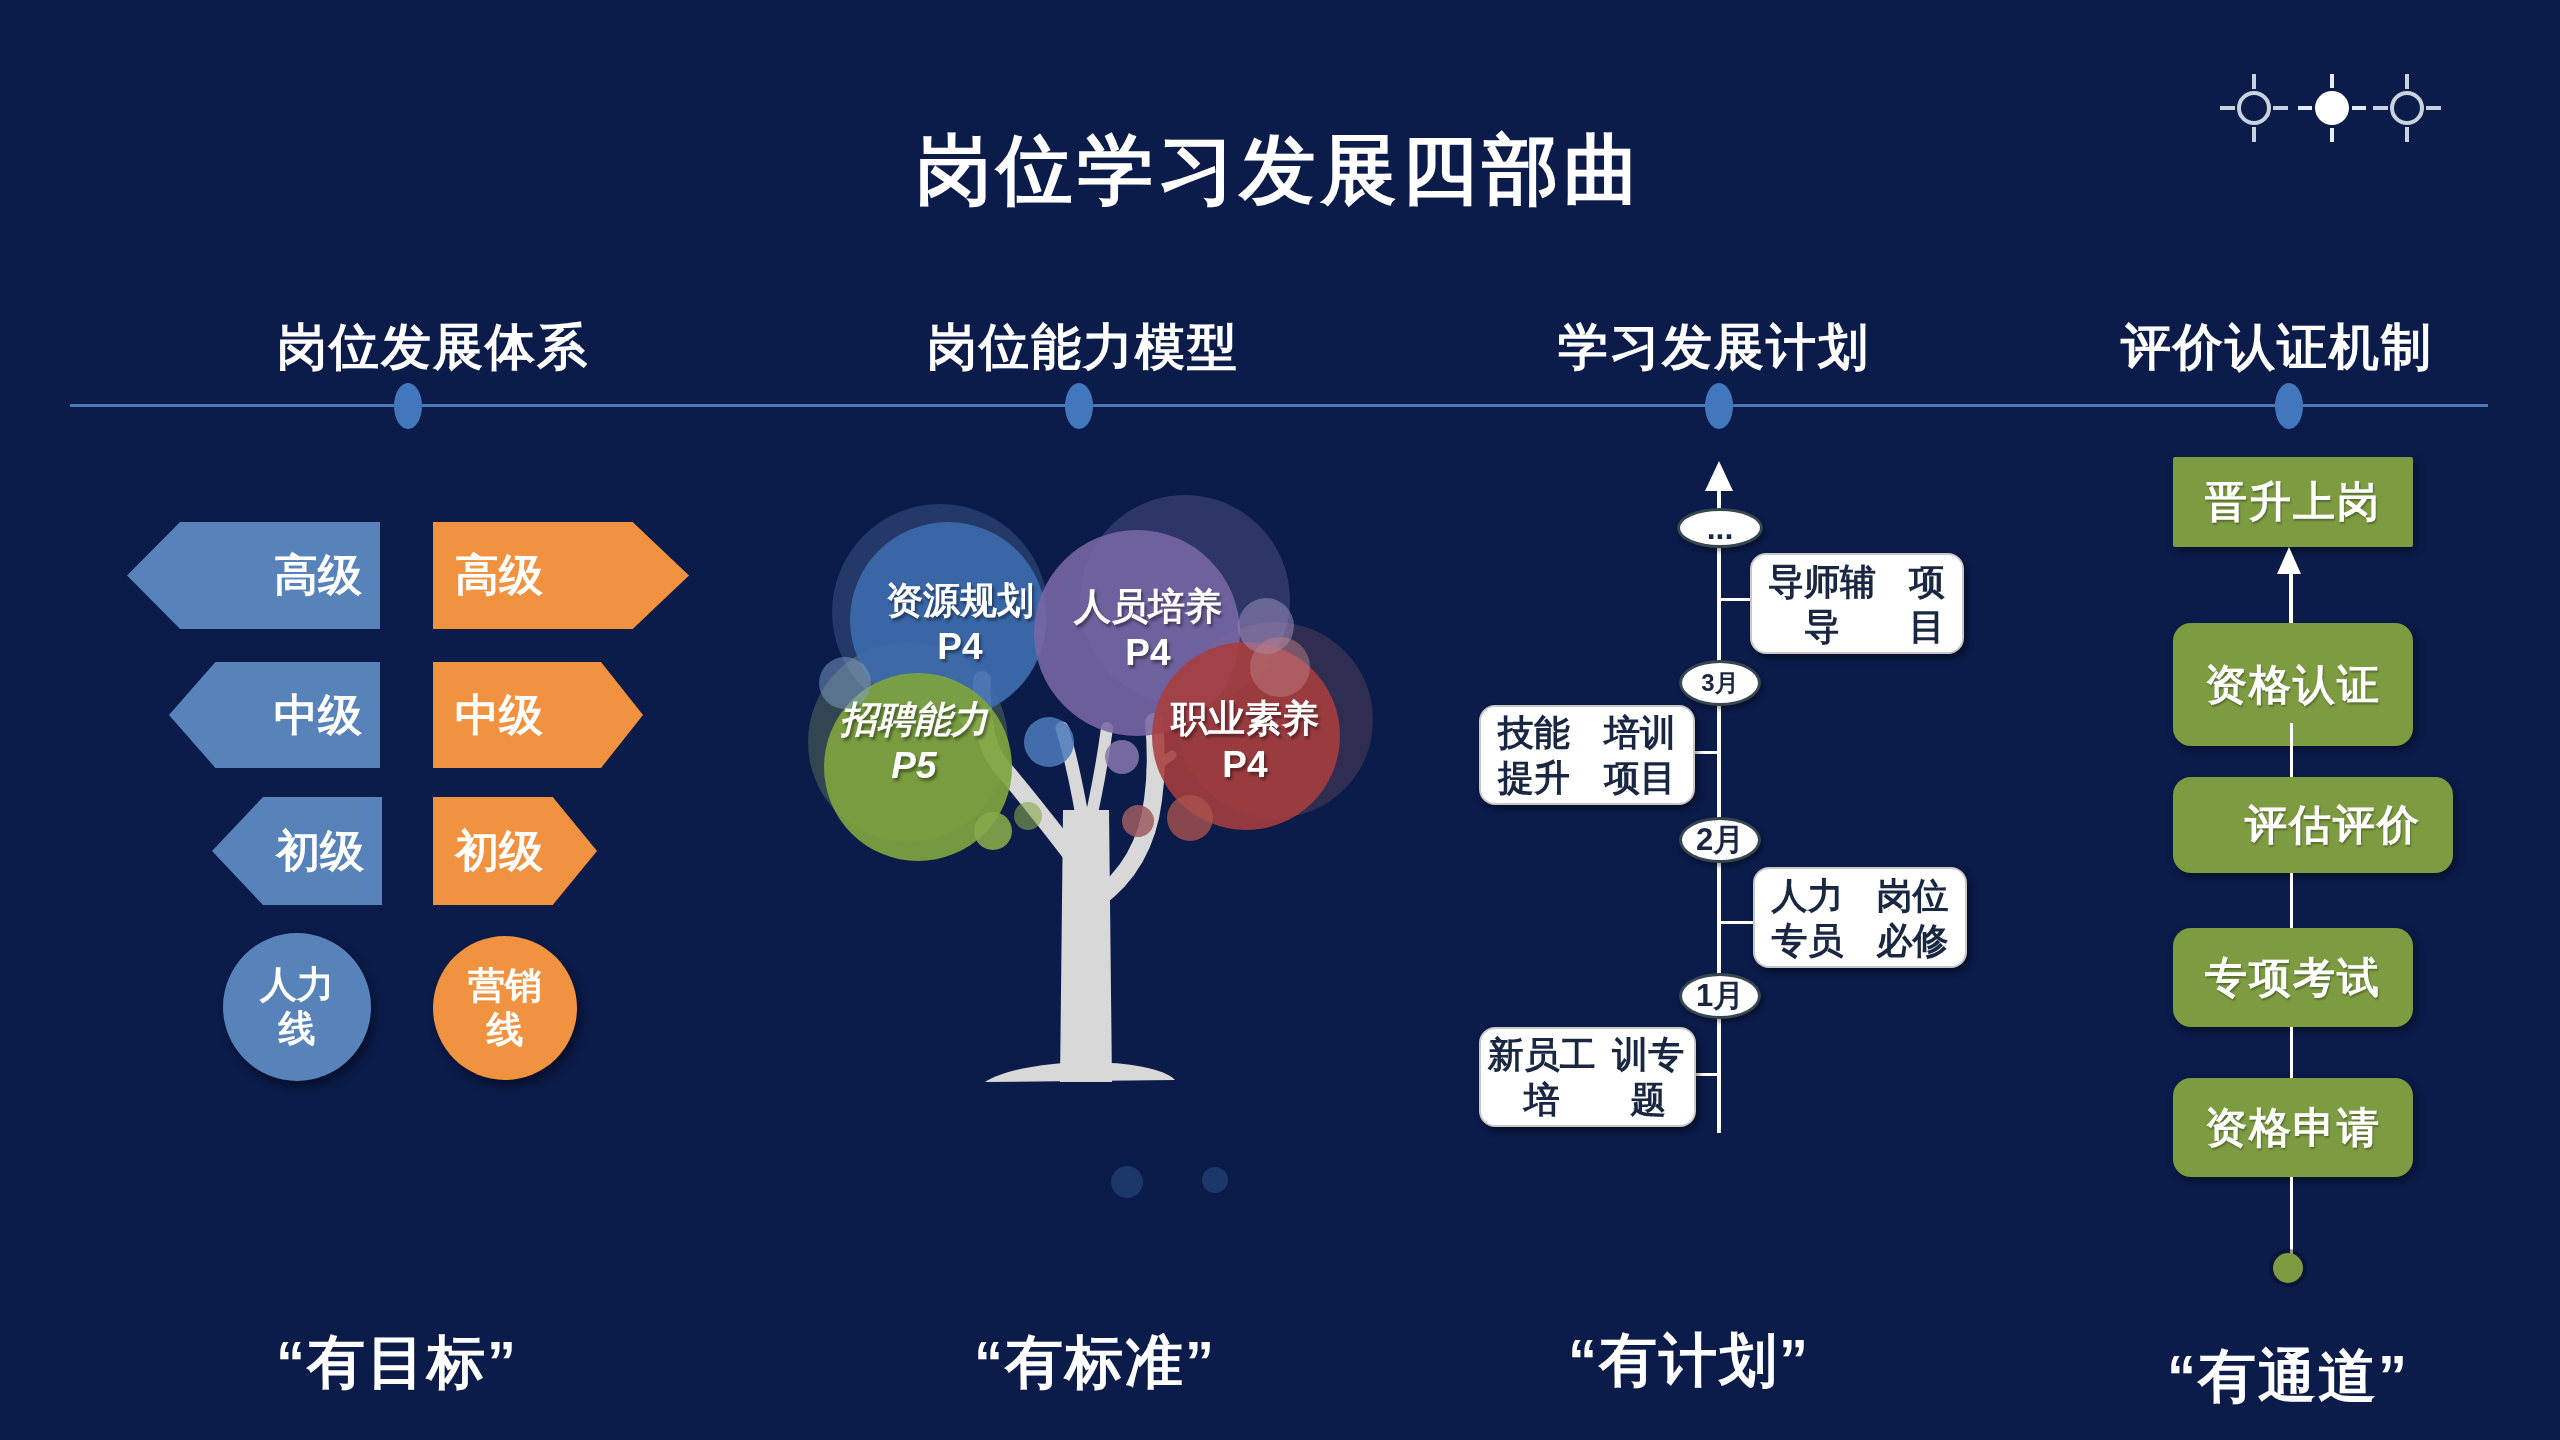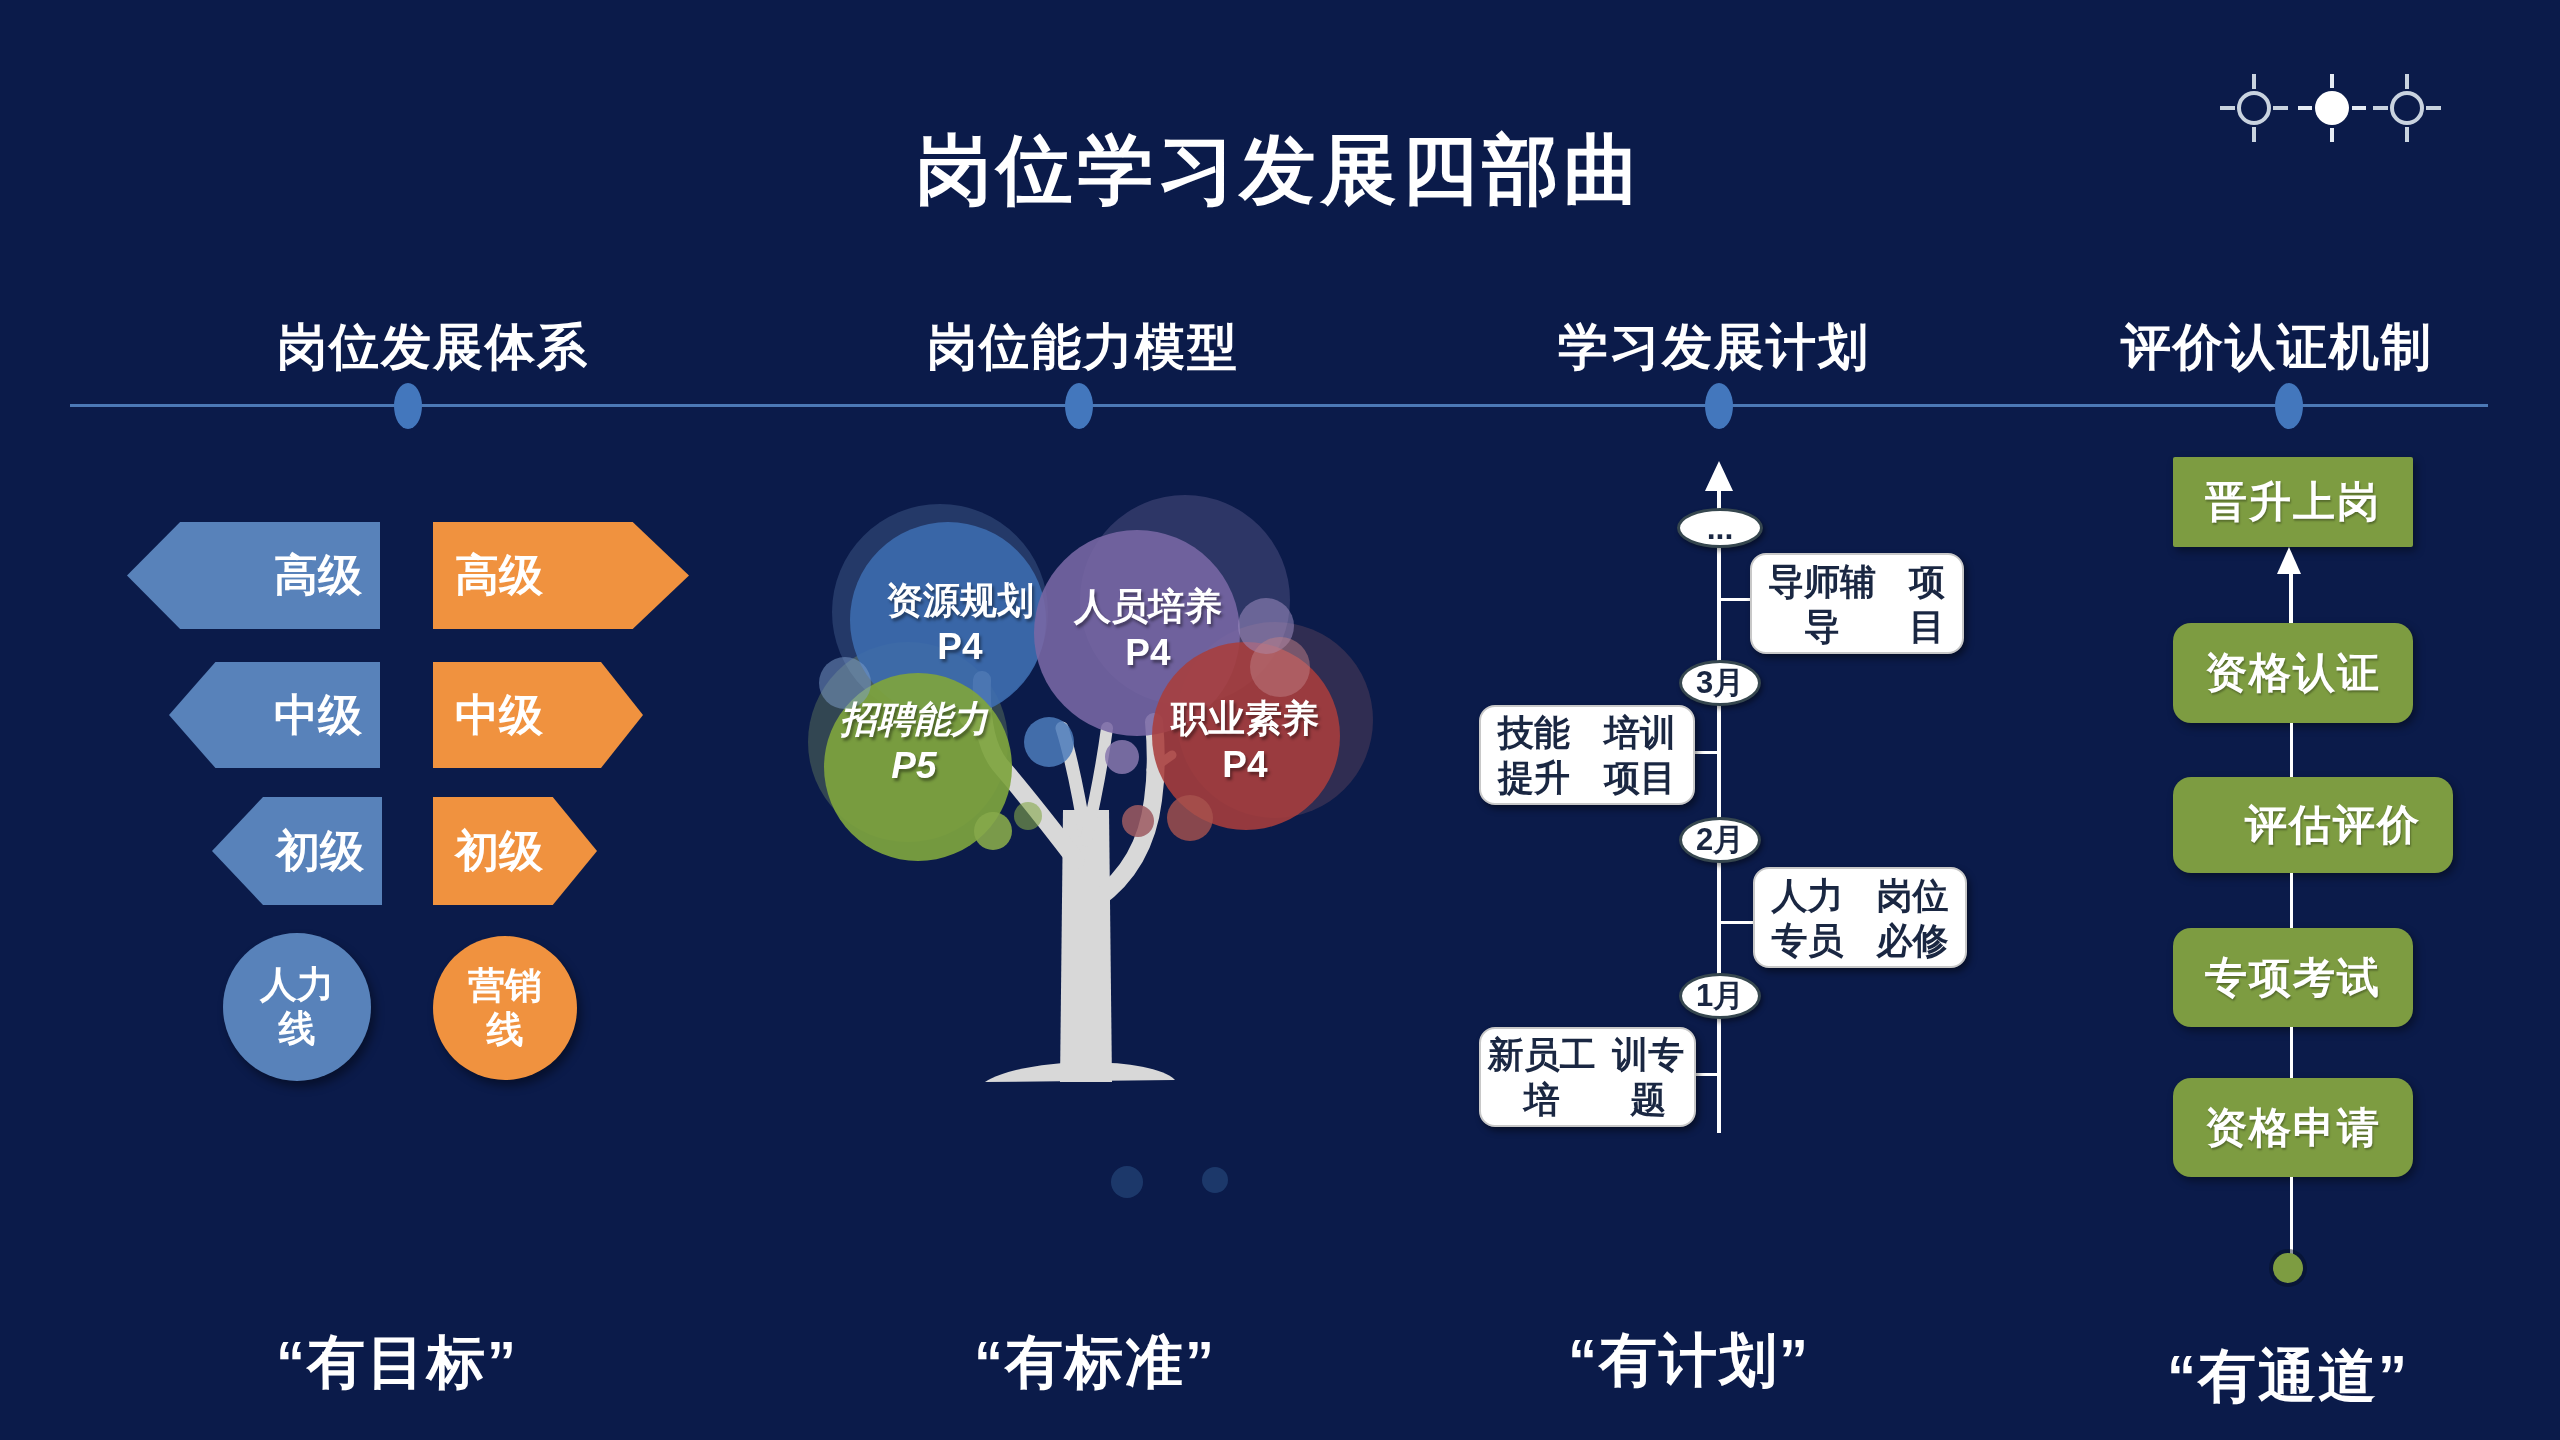--- a/index.html
+++ b/index.html
@@ -159,21 +159,21 @@
 
   <div class="abs tri-up" style="left:1705px;top:461px;"></div>
   <div class="abs vline" style="left:1717px;top:489px;width:4px;height:644px;"></div>
 
   <div class="abs conn" style="left:1721px;top:598px;width:31px;height:3px;"></div>
   <div class="abs conn" style="left:1688px;top:751px;width:31px;height:3px;"></div>
   <div class="abs conn" style="left:1721px;top:921px;width:34px;height:3px;"></div>
   <div class="abs conn" style="left:1688px;top:1073px;width:31px;height:3px;"></div>
 
   <div class="abs tlellipse" style="left:1677px;top:508px;width:86px;height:40px;font-size:32px;">...</div>
-  <div class="abs tlellipse" style="left:1679px;top:660px;width:82px;height:46px;font-size:31px;">3月</div>
+  <div class="abs tlellipse" style="left:1679px;top:660px;width:82px;height:46px;font-size:24px;">3月</div>
   <div class="abs tlellipse" style="left:1679px;top:817px;width:82px;height:46px;font-size:31px;">2月</div>
   <div class="abs tlellipse" style="left:1679px;top:973px;width:82px;height:46px;font-size:31px;">1月</div>
 
   <div class="abs tlbox" style="left:1750px;top:553px;width:210px;height:97px;">
     <span>导师辅导</span>
     <span>项目</span>
   </div>
   <div class="abs tlbox" style="left:1479px;top:705px;width:212px;height:96px;">
     <span>技能提升</span>
     <span>培训项目</span>
@@ -181,21 +181,21 @@
   <div class="abs tlbox" style="left:1753px;top:867px;width:210px;height:97px;">
     <span>人力专员</span>
     <span>岗位必修</span>
   </div>
   <div class="abs tlbox" style="left:1479px;top:1027px;width:213px;height:96px;">
     <span>新员工培</span>
     <span>训专题</span>
   </div>
 
   <div class="abs gstep" style="top:457px;height:90px;border-radius:2px;">晋升上岗</div>
-  <div class="abs gstep" style="top:623px;height:100px;border-radius:18px;text-align:center;">资格认证</div>
+  <div class="abs gstep" style="top:623px;height:123px;border-radius:18px;text-align:center;">资格认证</div>
   <div class="abs gstep" style="top:777px;height:96px;border-radius:18px;padding-left:40px;">评估评价</div>
   <div class="abs gstep" style="top:928px;height:99px;border-radius:18px;">专项考试</div>
   <div class="abs gstep" style="top:1078px;height:99px;border-radius:18px;">资格申请</div>
 
   <div class="abs tri-up" style="left:2277px;top:547px;border-left-width:12px;border-right-width:12px;border-bottom-width:27px;"></div>
   <div class="abs vline" style="left:2289px;top:573px;width:4px;height:50px;"></div>
   <div class="abs conn" style="left:2290px;top:723px;width:3px;height:54px;"></div>
   <div class="abs conn" style="left:2290px;top:873px;width:3px;height:55px;"></div>
   <div class="abs conn" style="left:2290px;top:1027px;width:3px;height:51px;"></div>
   <div class="abs conn" style="left:2290px;top:1177px;width:3px;height:77px;"></div>

